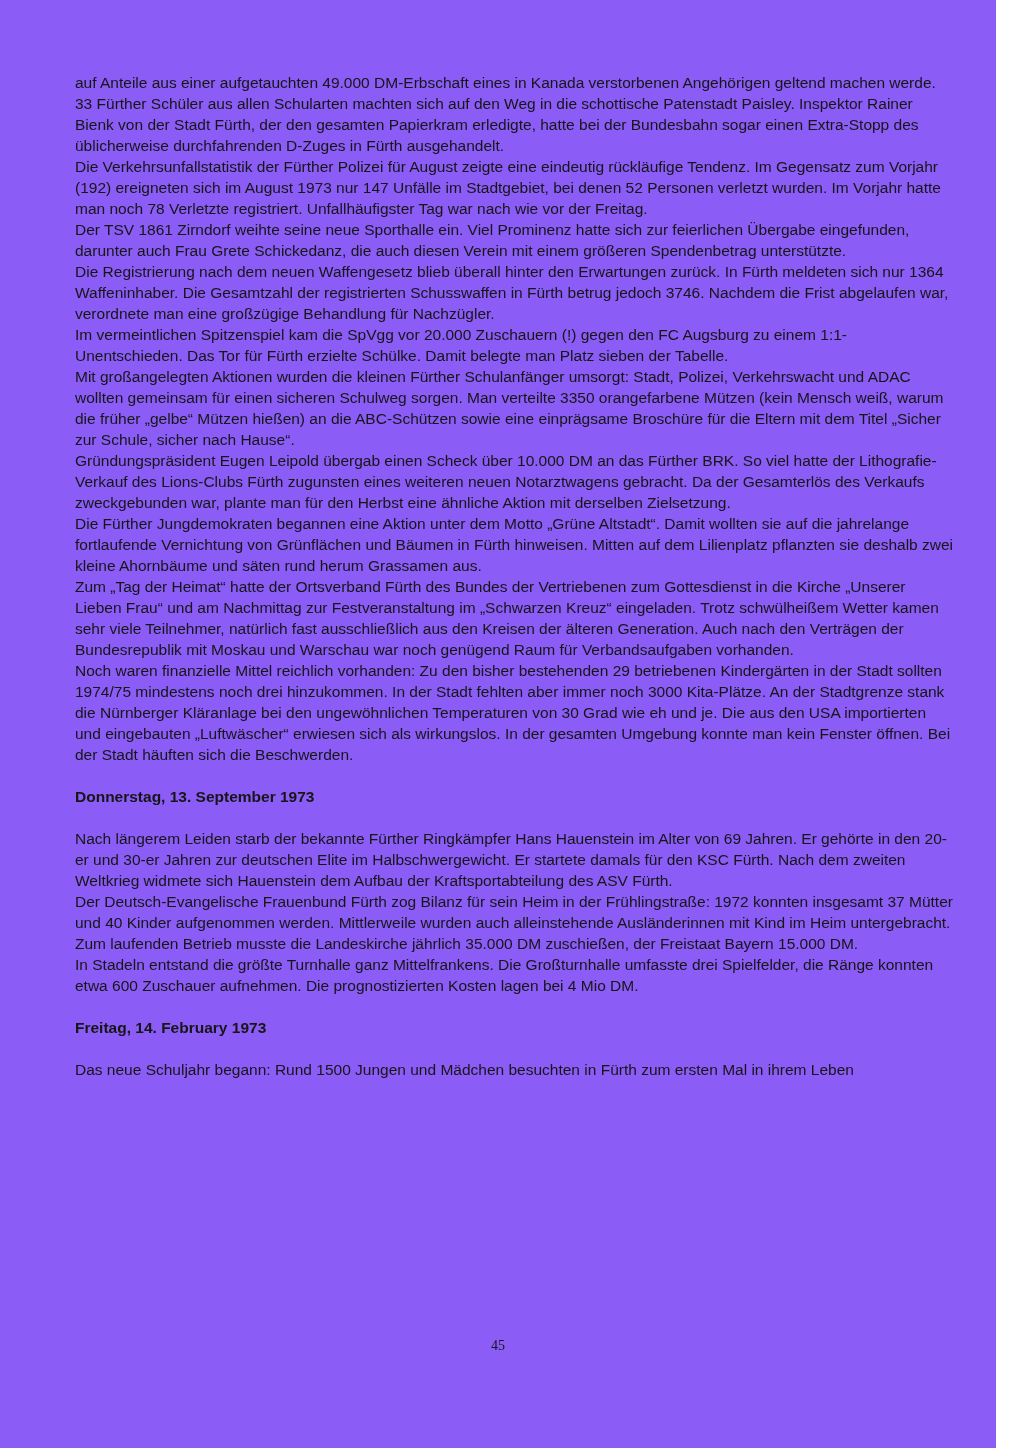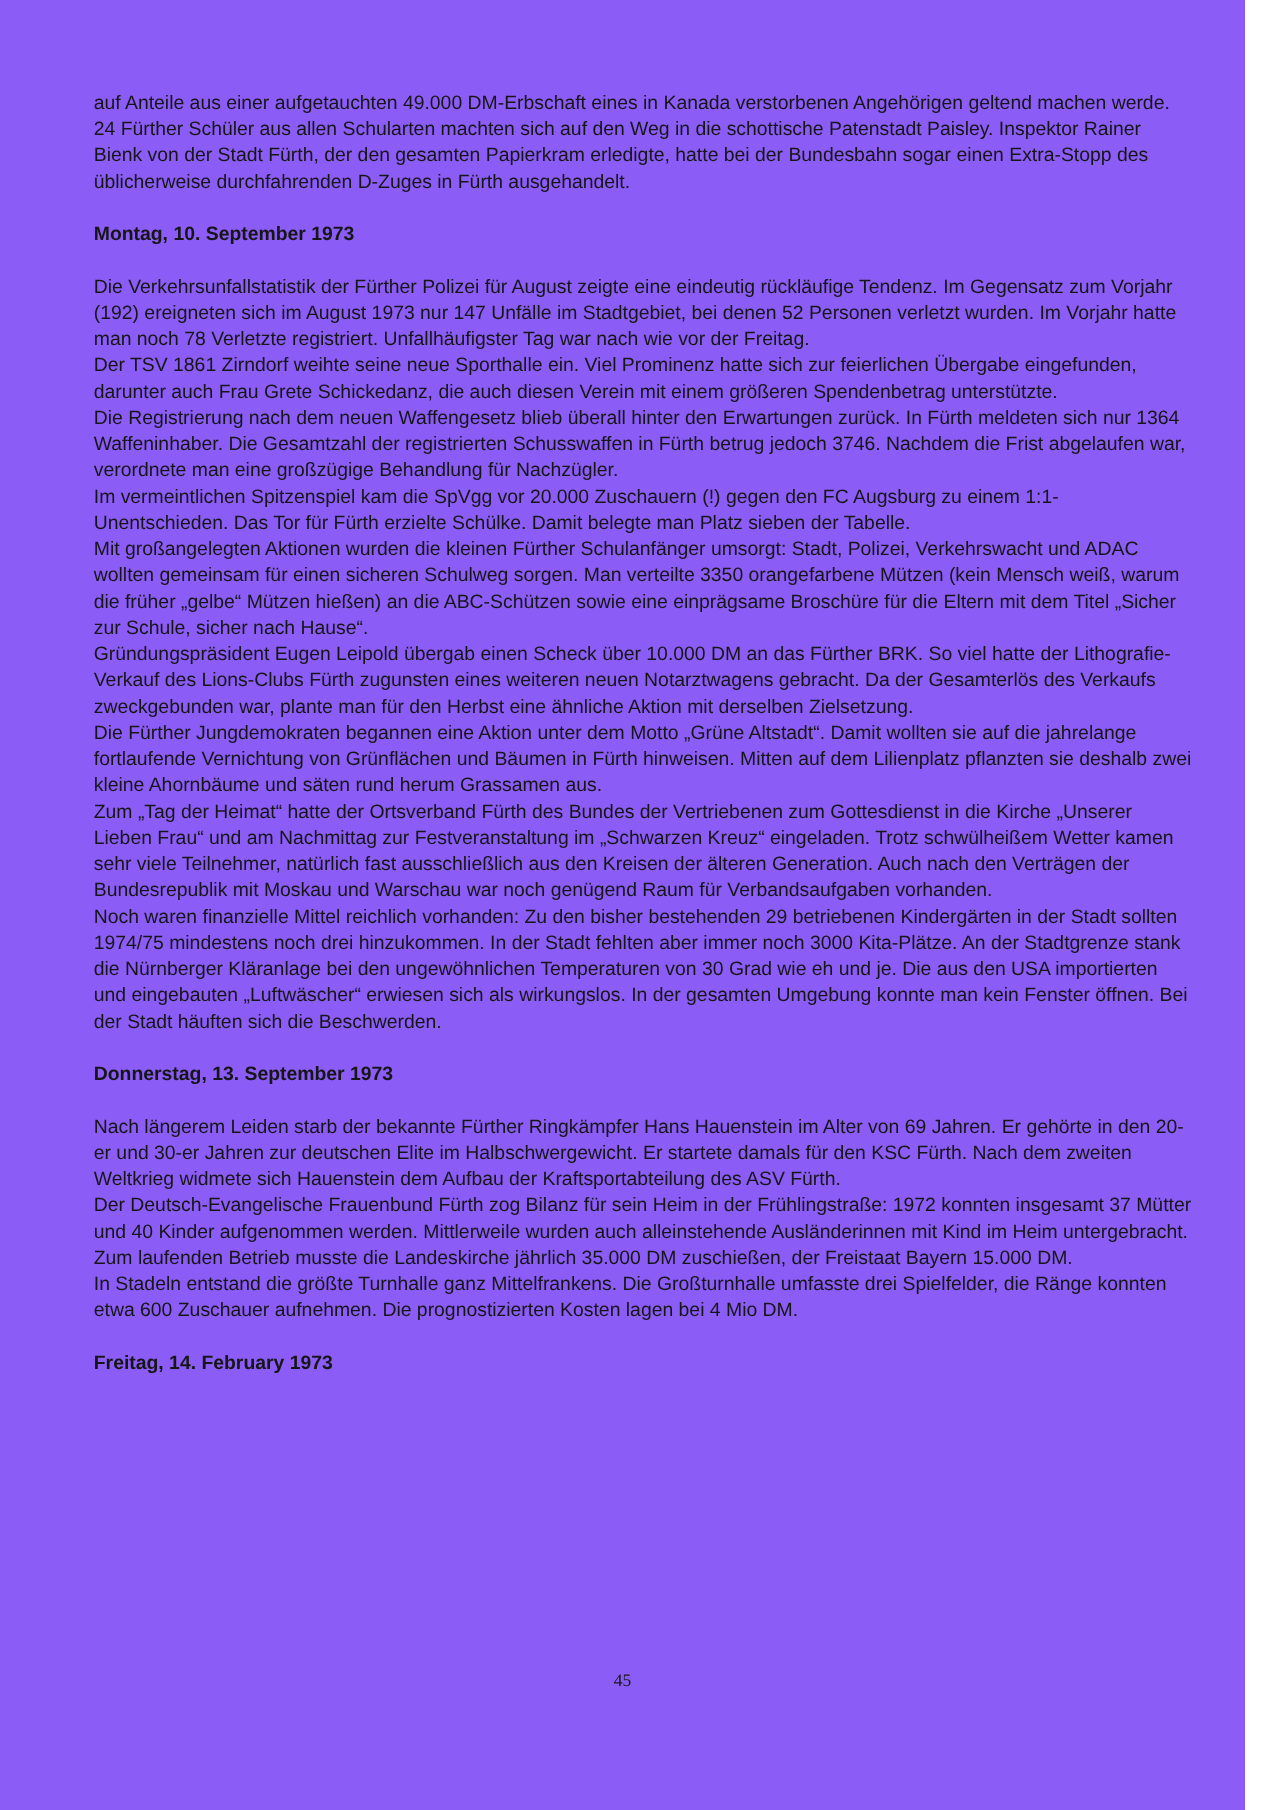--- a/index.html
+++ b/index.html
@@ -50,31 +50,31 @@
     font-size: 14px;
     color: #161616;
   }
 </style>
 </head>
 <body>
 
 <div class="page">
   <div class="content" id="content-root">
       <p>auf Anteile aus einer aufgetauchten 49.000 DM-Erbschaft eines in Kanada verstorbenen Angehörigen geltend machen werde.</p>
-      <p>24 Fürther Schüler aus allen Schularten machten sich auf den Weg in die schottische Patenstadt Paisley. Inspektor Rainer Bienk von der Stadt Fürth, der den gesamten Papierkram erledigte, hatte bei der Bundesbahn sogar einen Extra-Stopp des üblicherweise durchfahrenden D-Zuges in Fürth ausgehandelt.</p>
-      <div class="section-heading">Montag, 10. September 1973</div>
+      <p>33 Fürther Schüler aus allen Schularten machten sich auf den Weg in die schottische Patenstadt Paisley. Inspektor Rainer Bienk von der Stadt Fürth, der den gesamten Papierkram erledigte, hatte bei der Bundesbahn sogar einen Extra-Stopp des üblicherweise durchfahrenden D-Zuges in Fürth ausgehandelt.</p>
       <p>Die Verkehrsunfallstatistik der Fürther Polizei für August zeigte eine eindeutig rückläufige Tendenz. Im Gegensatz zum Vorjahr (192) ereigneten sich im August 1973 nur 147 Unfälle im Stadtgebiet, bei denen 52 Personen verletzt wurden. Im Vorjahr hatte man noch 78 Verletzte registriert. Unfallhäufigster Tag war nach wie vor der Freitag.</p>
       <p>Der TSV 1861 Zirndorf weihte seine neue Sporthalle ein. Viel Prominenz hatte sich zur feierlichen Übergabe eingefunden, darunter auch Frau Grete Schickedanz, die auch diesen Verein mit einem größeren Spendenbetrag unterstützte.</p>
       <p>Die Registrierung nach dem neuen Waffengesetz blieb überall hinter den Erwartungen zurück. In Fürth meldeten sich nur 1364 Waffeninhaber. Die Gesamtzahl der registrierten Schusswaffen in Fürth betrug jedoch 3746. Nachdem die Frist abgelaufen war, verordnete man eine großzügige Behandlung für Nachzügler.</p>
       <p>Im vermeintlichen Spitzenspiel kam die SpVgg vor 20.000 Zuschauern (!) gegen den FC Augsburg zu einem 1:1-Unentschieden. Das Tor für Fürth erzielte Schülke. Damit belegte man Platz sieben der Tabelle.</p>
       <p>Mit großangelegten Aktionen wurden die kleinen Fürther Schulanfänger umsorgt: Stadt, Polizei, Verkehrswacht und ADAC wollten gemeinsam für einen sicheren Schulweg sorgen. Man verteilte 3350 orangefarbene Mützen (kein Mensch weiß, warum die früher „gelbe“ Mützen hießen) an die ABC-Schützen sowie eine einprägsame Broschüre für die Eltern mit dem Titel „Sicher zur Schule, sicher nach Hause“.</p>
       <p>Gründungspräsident Eugen Leipold übergab einen Scheck über 10.000 DM an das Fürther BRK. So viel hatte der Lithografie-Verkauf des Lions-Clubs Fürth zugunsten eines weiteren neuen Notarztwagens gebracht. Da der Gesamterlös des Verkaufs zweckgebunden war, plante man für den Herbst eine ähnliche Aktion mit derselben Zielsetzung.</p>
       <p>Die Fürther Jungdemokraten begannen eine Aktion unter dem Motto „Grüne Altstadt“. Damit wollten sie auf die jahrelange fortlaufende Vernichtung von Grünflächen und Bäumen in Fürth hinweisen. Mitten auf dem Lilienplatz pflanzten sie deshalb zwei kleine Ahornbäume und säten rund herum Grassamen aus.</p>
       <p>Zum „Tag der Heimat“ hatte der Ortsverband Fürth des Bundes der Vertriebenen zum Gottesdienst in die Kirche „Unserer Lieben Frau“ und am Nachmittag zur Festveranstaltung im „Schwarzen Kreuz“ eingeladen. Trotz schwülheißem Wetter kamen sehr viele Teilnehmer, natürlich fast ausschließlich aus den Kreisen der älteren Generation. Auch nach den Verträgen der Bundesrepublik mit Moskau und Warschau war noch genügend Raum für Verbandsaufgaben vorhanden.</p>
       <p>Noch waren finanzielle Mittel reichlich vorhanden: Zu den bisher bestehenden 29 betriebenen Kindergärten in der Stadt sollten 1974/75 mindestens noch drei hinzukommen. In der Stadt fehlten aber immer noch 3000 Kita-Plätze. An der Stadtgrenze stank die Nürnberger Kläranlage bei den ungewöhnlichen Temperaturen von 30 Grad wie eh und je. Die aus den USA importierten und eingebauten „Luftwäscher“ erwiesen sich als wirkungslos. In der gesamten Umgebung konnte man kein Fenster öffnen. Bei der Stadt häuften sich die Beschwerden.</p>
       <div class="section-heading">Donnerstag, 13. September 1973</div>
       <p>Nach längerem Leiden starb der bekannte Fürther Ringkämpfer Hans Hauenstein im Alter von 69 Jahren. Er gehörte in den 20-er und 30-er Jahren zur deutschen Elite im Halbschwergewicht. Er startete damals für den KSC Fürth. Nach dem zweiten Weltkrieg widmete sich Hauenstein dem Aufbau der Kraftsportabteilung des ASV Fürth.</p>
       <p>Der Deutsch-Evangelische Frauenbund Fürth zog Bilanz für sein Heim in der Frühlingstraße: 1972 konnten insgesamt 37 Mütter und 40 Kinder aufgenommen werden. Mittlerweile wurden auch alleinstehende Ausländerinnen mit Kind im Heim untergebracht. Zum laufenden Betrieb musste die Landeskirche jährlich 35.000 DM zuschießen, der Freistaat Bayern 15.000 DM.</p>
       <p>In Stadeln entstand die größte Turnhalle ganz Mittelfrankens. Die Großturnhalle umfasste drei Spielfelder, die Ränge konnten etwa 600 Zuschauer aufnehmen. Die prognostizierten Kosten lagen bei 4 Mio DM.</p>
       <div class="section-heading">Freitag, 14. February 1973</div>
+      <p class="extra-gap-before">Das neue Schuljahr begann: Rund 1500 Jungen und Mädchen besuchten in Fürth zum ersten Mal in ihrem Leben</p>
     </div>
   <div class="page-number">45</div>
 </div>
 
 </body></html>

